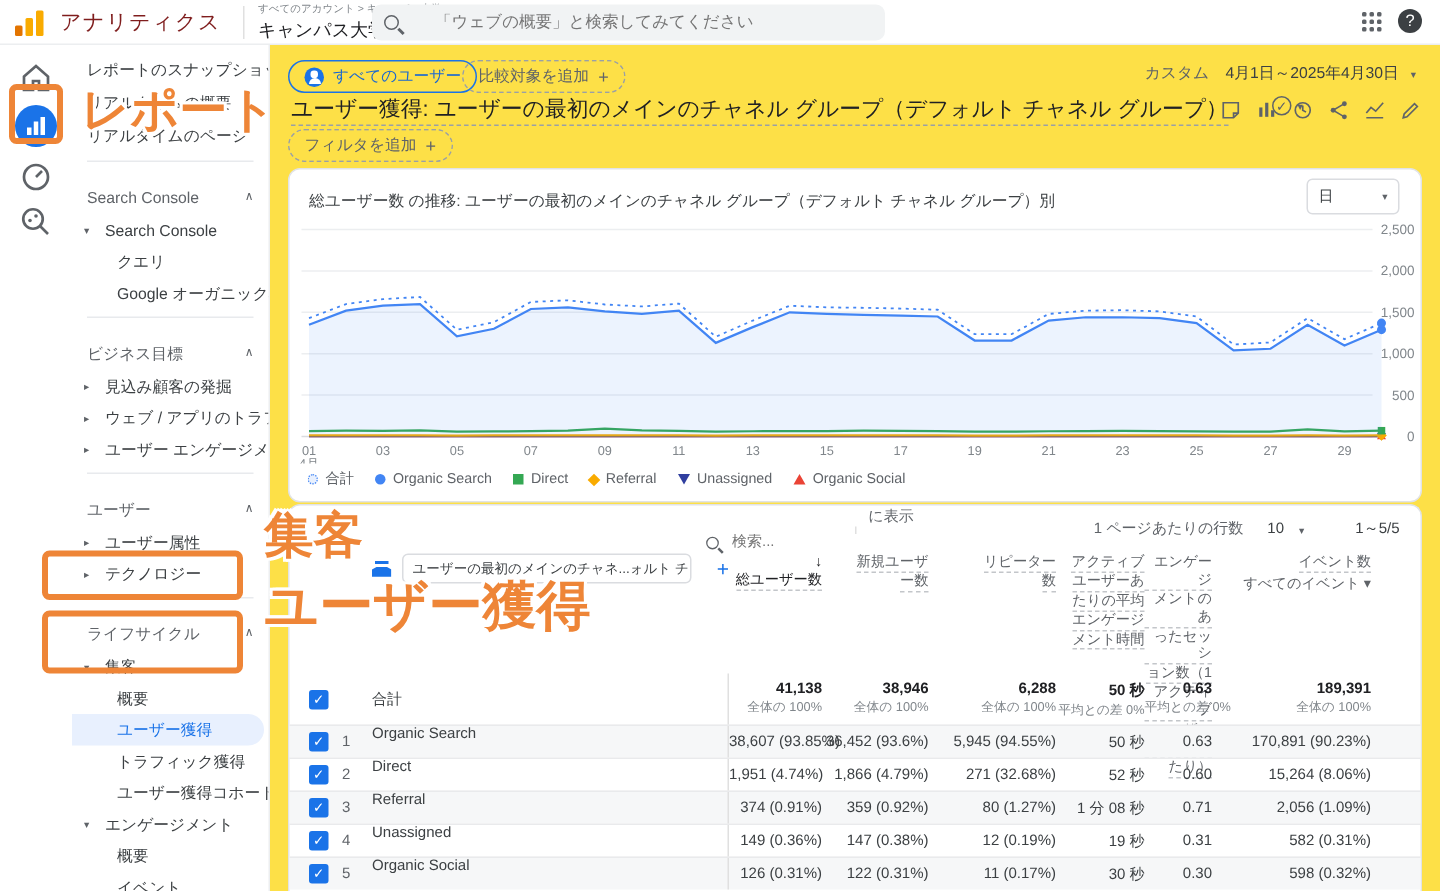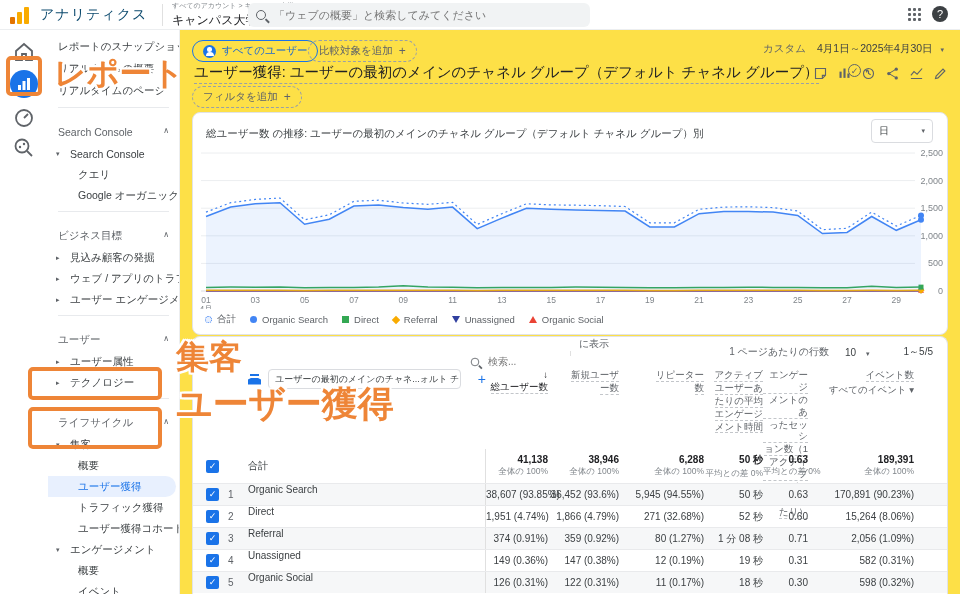--- a/index.html
+++ b/index.html
@@ -7,28 +7,28 @@
     font-family:"Liberation Sans","DejaVu Sans",sans-serif; color:#3c4043; }
 
   
   #topbar { position:absolute; left:0; top:0; width:960px; height:30px; background:#fff;
     border-bottom:1px solid #eceef0; z-index:5; }
   #ga-logo { position:absolute; left:10px; top:6px; width:22px; height:18px; }
   #ga-logo .b { position:absolute; bottom:0; background:#f9ab00; border-radius:1px; }
   #ga-logo .b1 { left:0;  width:5px; height:7px; background:#e37400;}
   #ga-logo .b2 { left:7px; width:5px; height:12px;}
   #ga-logo .b3 { left:14px;width:5px; height:17px;}
-  #app-title { position:absolute; left:40px; top:6px; font-size:14px; color:#0c4a6e; letter-spacing:1px;}
+  #app-title { position:absolute; left:40px; top:6px; font-size:14px; color:#7f1d1d; letter-spacing:1px;}
   #logo-divider { position:absolute; left:162px; top:4px; width:1px; height:22px; background:#e0e0e0;}
   #acct { position:absolute; left:172px; top:1px; }
   #acct .crumb { font-size:7px; color:#80868b; }
   #acct .name { font-size:12px; color:#202124; margin-top:1px;}
   #acct .name .car { font-size:8px; color:#5f6368; }
   #top-search { position:absolute; left:248px; top:3px; width:342px; height:24px; background:#f1f3f4;
-    border-radius:6px; display:flex; align-items:center; padding:0 8px; }
+    border-radius:6px; display:flex; align-items:center; padding:0 8px;gap:16px; }
   #top-search input { border:none; background:transparent; outline:none; font-size:11px; color:#5f6368;
     width:100%; font-family:inherit;}
   .mag { width:10px; height:10px; border:1.5px solid #5f6368; border-radius:50%; position:relative; margin-right:8px; flex:0 0 auto;}
   .mag:after { content:""; position:absolute; width:5px; height:1.5px; background:#5f6368; transform:rotate(45deg); left:8px; top:9px;}
   #grid-icon { position:absolute; right:38px; top:8px; width:14px; height:14px; }
   #grid-icon i { position:absolute; width:3px; height:3px; background:#5f6368; border-radius:1px;}
   #help-icon { position:absolute; right:12px; top:6px; width:16px; height:16px; border-radius:50%;
     background:#3c4043; color:#fff; font-size:11px; text-align:center; line-height:16px; }
 
   
@@ -541,21 +541,21 @@
           <div class="num">0.31</div>
           <div class="num">582 (0.31%)</div>
         </div>
         <div class="tgrid trow zebra">
           <div class="cbx">✓</div>
           <div class="idx">5</div>
           <div class="dimname dimcol-sep">Organic Social</div>
           <div class="num">126 (0.31%)</div>
           <div class="num">122 (0.31%)</div>
           <div class="num">11 (0.17%)</div>
-          <div class="num">18 秒</div>
+          <div class="num">30 秒</div>
           <div class="num">0.30</div>
           <div class="num">598 (0.32%)</div>
         </div>
       </div>
   </div>
 </div>
 
 <div class="anno-box" id="anno-box-rail"></div>
 <div class="anno-txt" id="anno-txt-report">レポート</div>
 <div class="anno-box" id="anno-box-shukyaku"></div>

